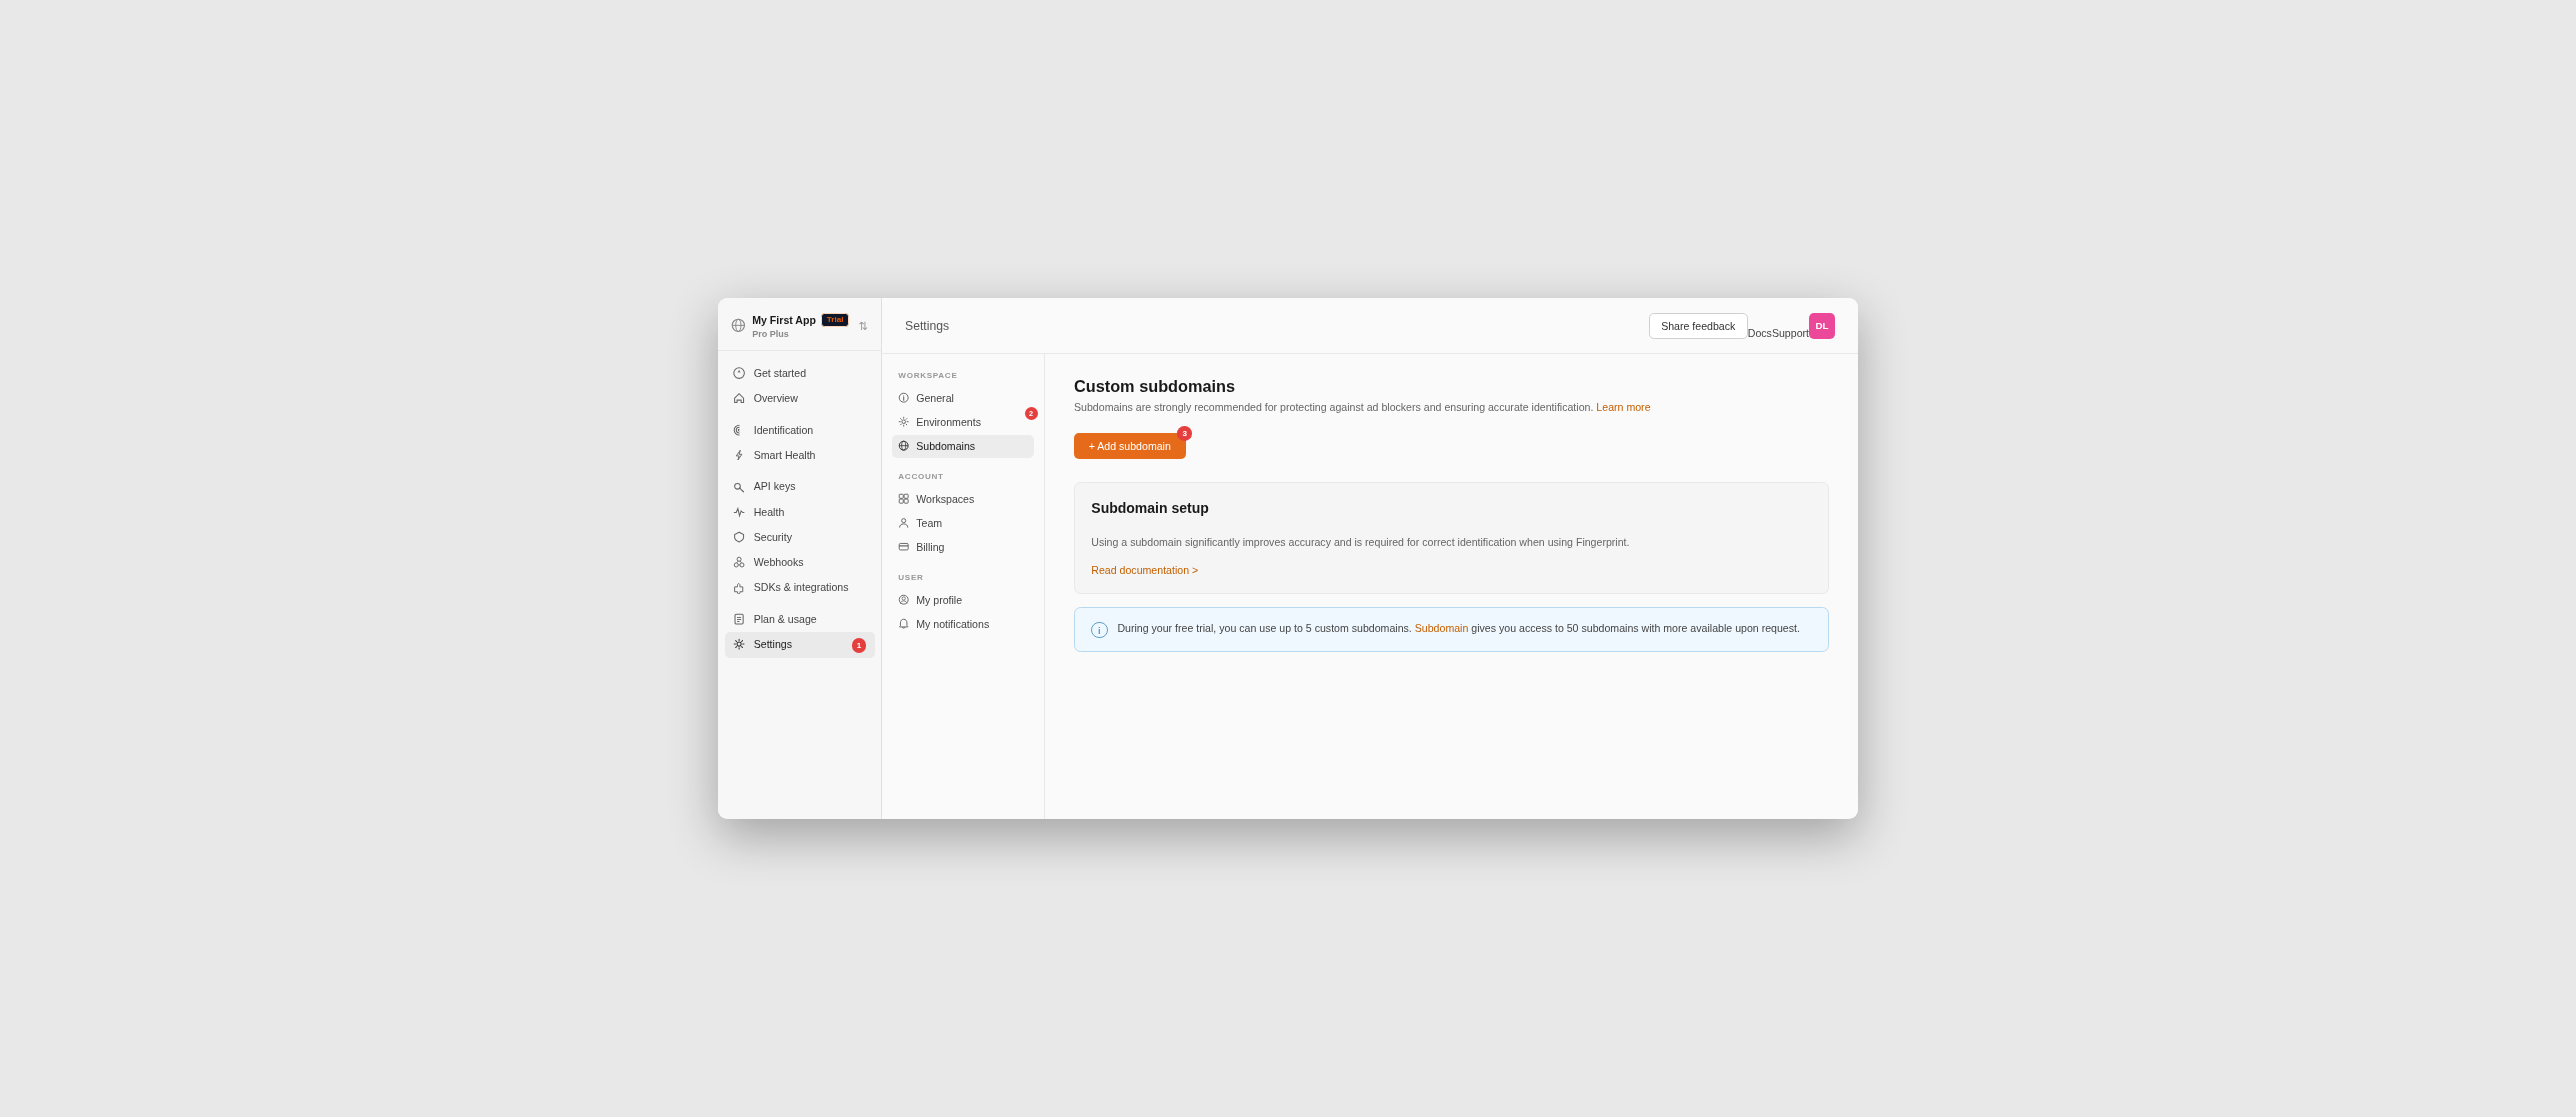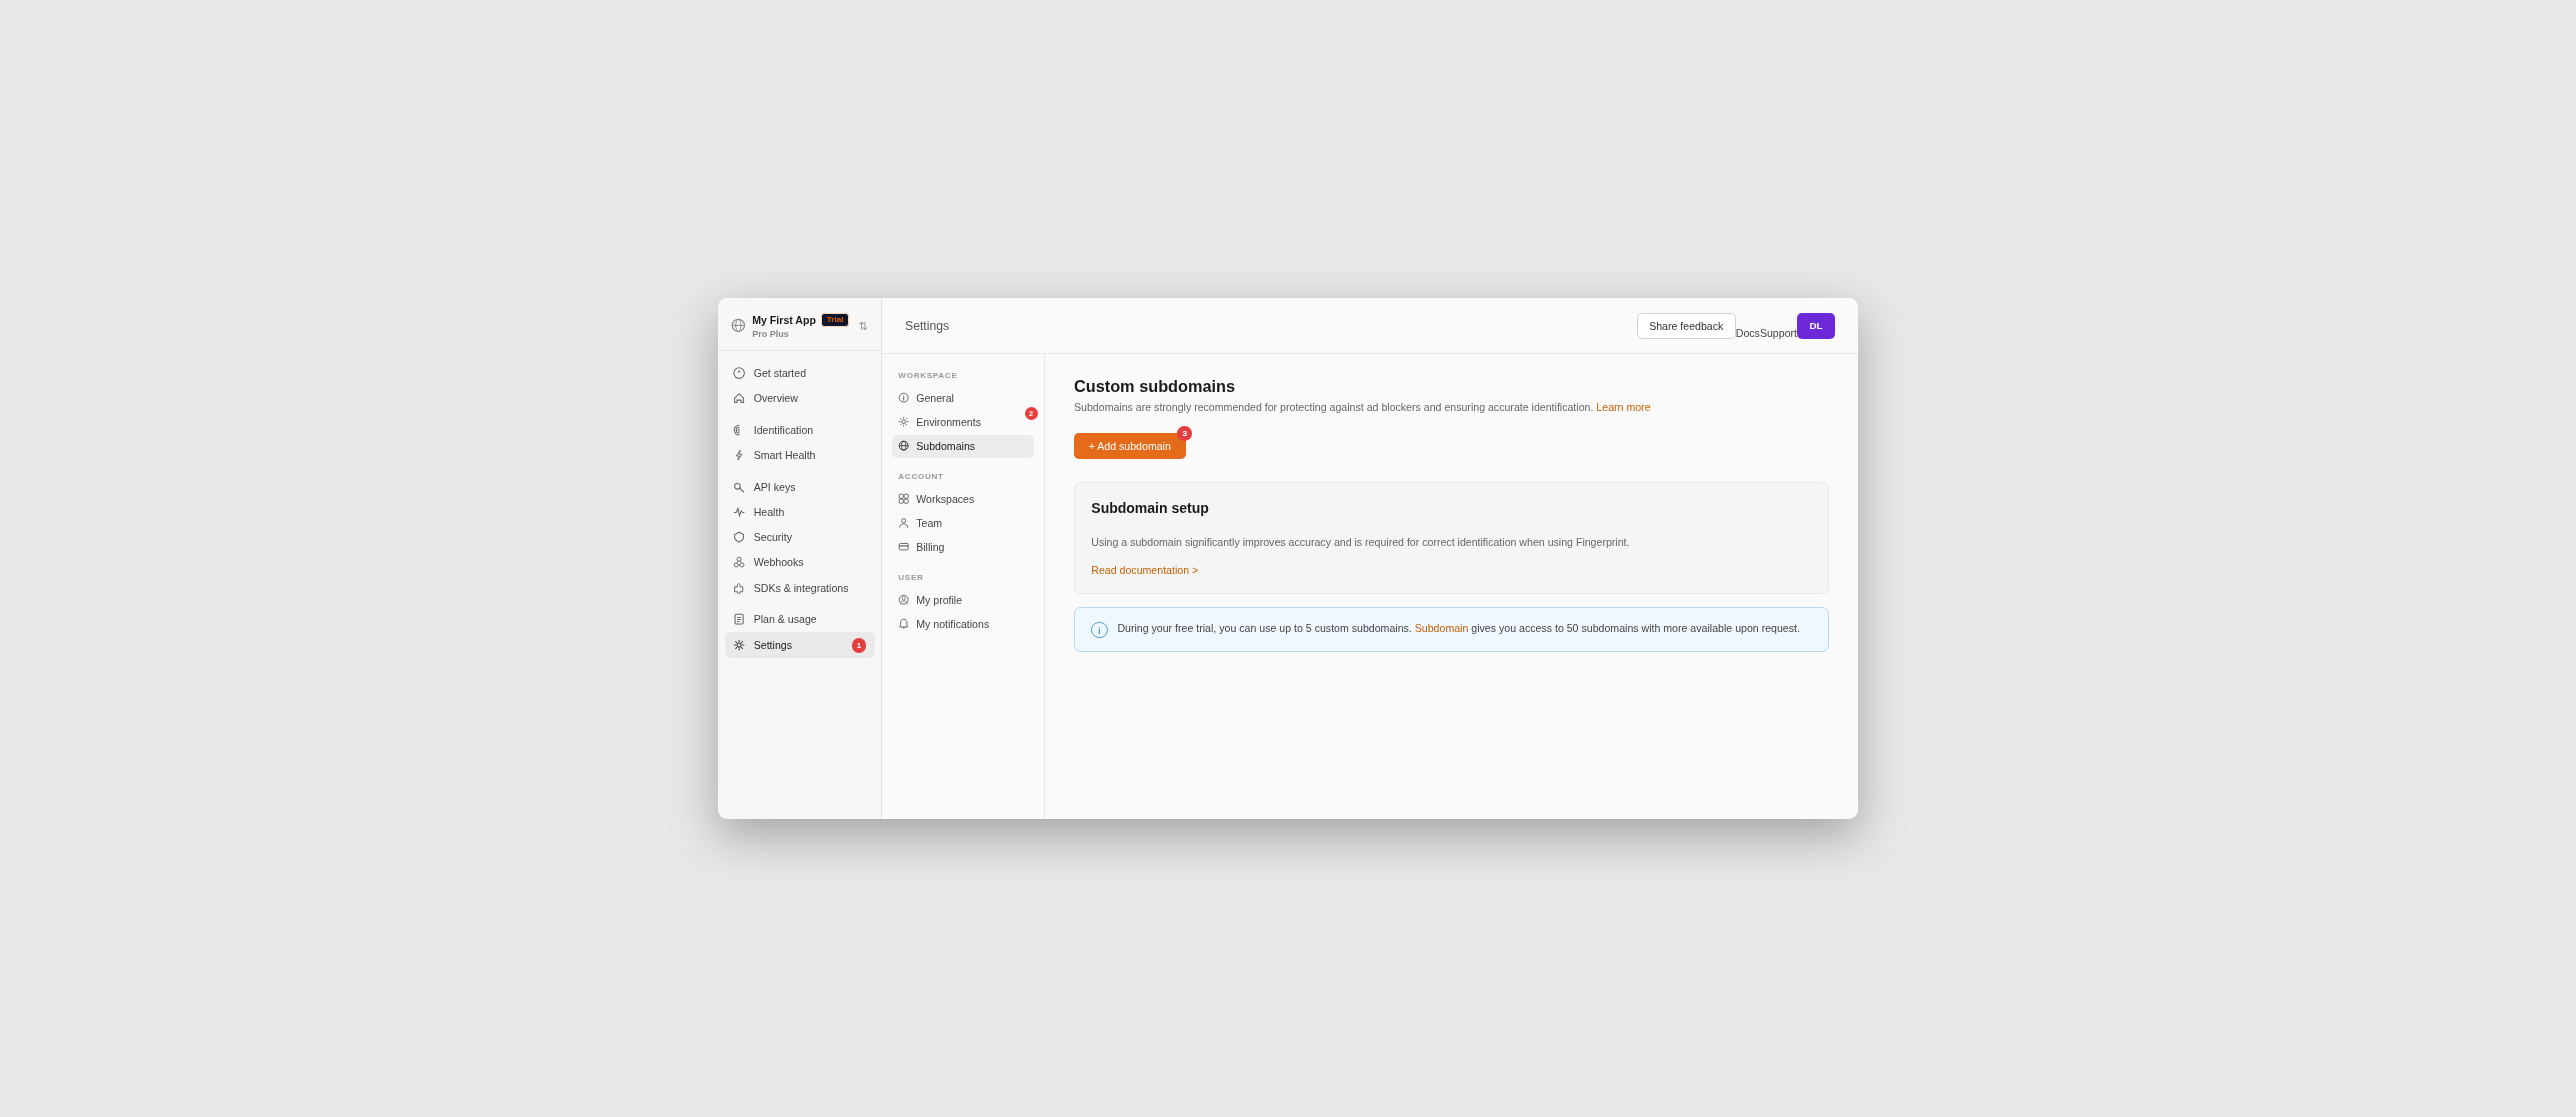--- a/index.html
+++ b/index.html
@@ -74,21 +74,21 @@
       color: #999;
       font-size: 11.4px;
       cursor: pointer;
     }
     .sidebar-nav {
       padding: 9.8px 6.5px;
       flex: 1;
     }
     .nav-item {
       display: flex;
-      align-items: center;
+      align-items: flex-start;
       gap: 8.1px;
       padding: 5.7px 8.1px;
       border-radius: 4.9px;
       cursor: pointer;
       color: #444;
       font-size: 10.6px;
       margin-bottom: 0.8px;
       position: relative;
     }
     .nav-item.active {
@@ -153,24 +153,24 @@
       color: #333;
       cursor: pointer;
     }
     .topbar-link {
       font-size: 10.6px;
       color: #444;
       cursor: pointer;
       text-decoration: none;
     }
     .avatar {
-      width: 38px;
+      width: 26px;
       height: 26px;
       border-radius: 4.9px;
-      background: #6d28d9;
+      background: #ec4899;
       color: white;
       font-size: 9.8px;
       font-weight: 700;
       display: flex;
       align-items: center;
       justify-content: center;
     }
     
     .content-area {
       display: flex;

